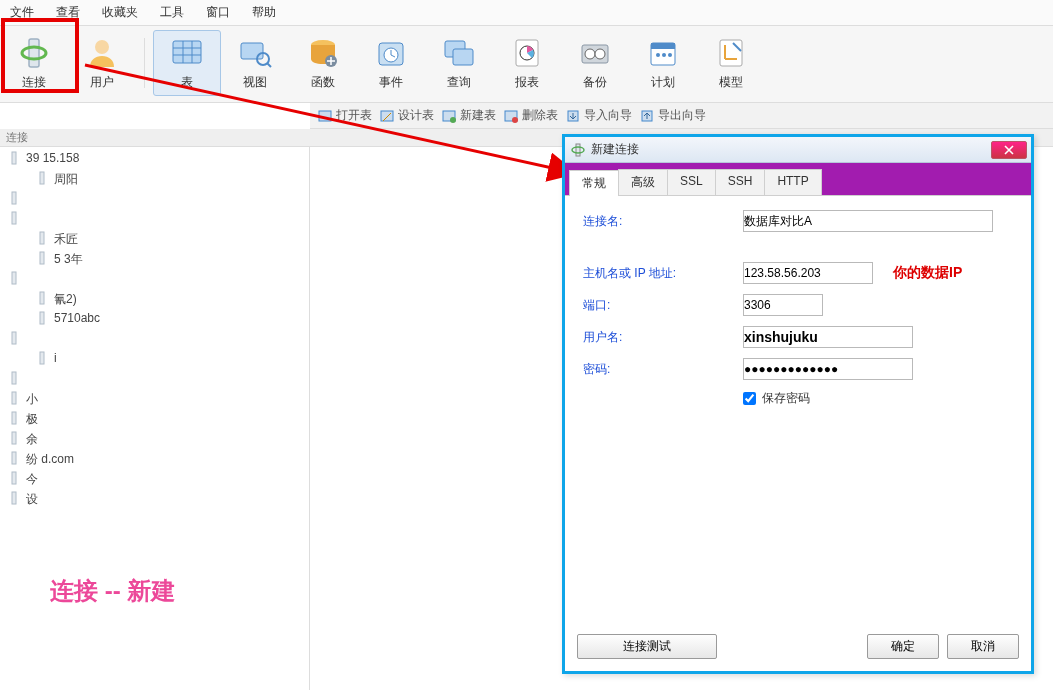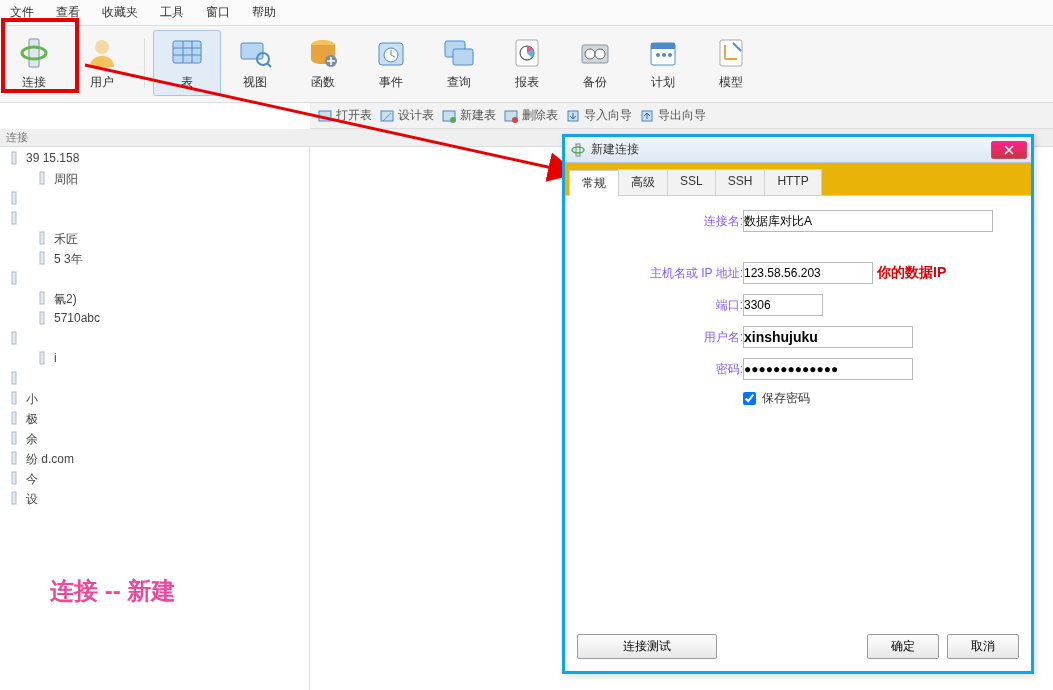--- a/index.html
+++ b/index.html
@@ -37,32 +37,32 @@
   .content { flex:1; background:#fff; }
 
   
   .dialog { position:absolute; left:562px; top:134px; width:472px; height:540px; border:3px solid #0ea5e9; background:#fff; box-shadow:2px 2px 6px rgba(0,0,0,.15); display:flex; flex-direction:column; }
   .dlg-title { height:26px; display:flex; align-items:center; justify-content:space-between; padding:0 4px 0 6px;
     background:linear-gradient(#f3f6fb,#dde7f3); border-bottom:1px solid #b7c7da; }
   .dlg-title-left { display:flex; align-items:center; gap:6px; }
   .dlg-close { width:36px; height:18px; border:1px solid #b56; border-radius:2px; background:linear-gradient(#f28,#c34); display:flex; align-items:center; justify-content:center; cursor:pointer; }
   .dlg-close svg { width:10px; height:10px; }
 
-  .tabs { display:flex; padding:6px 4px 0 4px; background:#eab308; border-bottom:1px solid #cfcfcf; gap:0; }
+  .tabs { display:flex; padding:6px 4px 0 4px; background:#a21caf; border-bottom:1px solid #cfcfcf; gap:0; }
   .tab { padding:4px 12px; border:1px solid #cfcfcf; border-bottom:none; background:#f2f2f2; margin-right:-1px; cursor:pointer; font-size:12px; }
   .tab.active { background:#fff; position:relative; top:1px; }
 
   .form { padding:14px 18px; flex:1; }
   .frow { display:flex; align-items:center; margin-bottom:10px; }
   .frow.gap { margin-top:30px; }
-  .flabel { width:160px; color:#8b5cf6;text-align:right; }
+  .flabel { width:160px; color:#1d4ed8; }
   .finput { width:250px; height:22px; border:1px solid #b9b9b9; padding:0 0; font-size:12px; font-family:inherit; }
   .finput.short { width:80px; }
   .finput.bold { font-weight:bold; font-size:14px; }
-  .annot { color:#d00; font-weight:bold; margin-left:4px; font-size:14px; }
+  .annot { color:#d00; font-weight:bold; margin-left:20px; font-size:14px; }
   .chkrow { margin-left:160px; display:flex; align-items:center; gap:6px; }
 
   .dlg-buttons { display:flex; justify-content:space-between; padding:8px 12px 12px; }
   .btn { height:25px; padding:0 22px; border:1px solid #9a9a9a; background:linear-gradient(#fefefe,#e7e7e7); cursor:pointer; font-size:12px; border-radius:2px; font-family:inherit; }
   .btn-group { display:flex; gap:8px; }
 
   
   .big-red { position:absolute; left:50px; top:575px; color:#ec4899; font-size:24px; font-weight:bold; }
 
   svg { display:block; }

